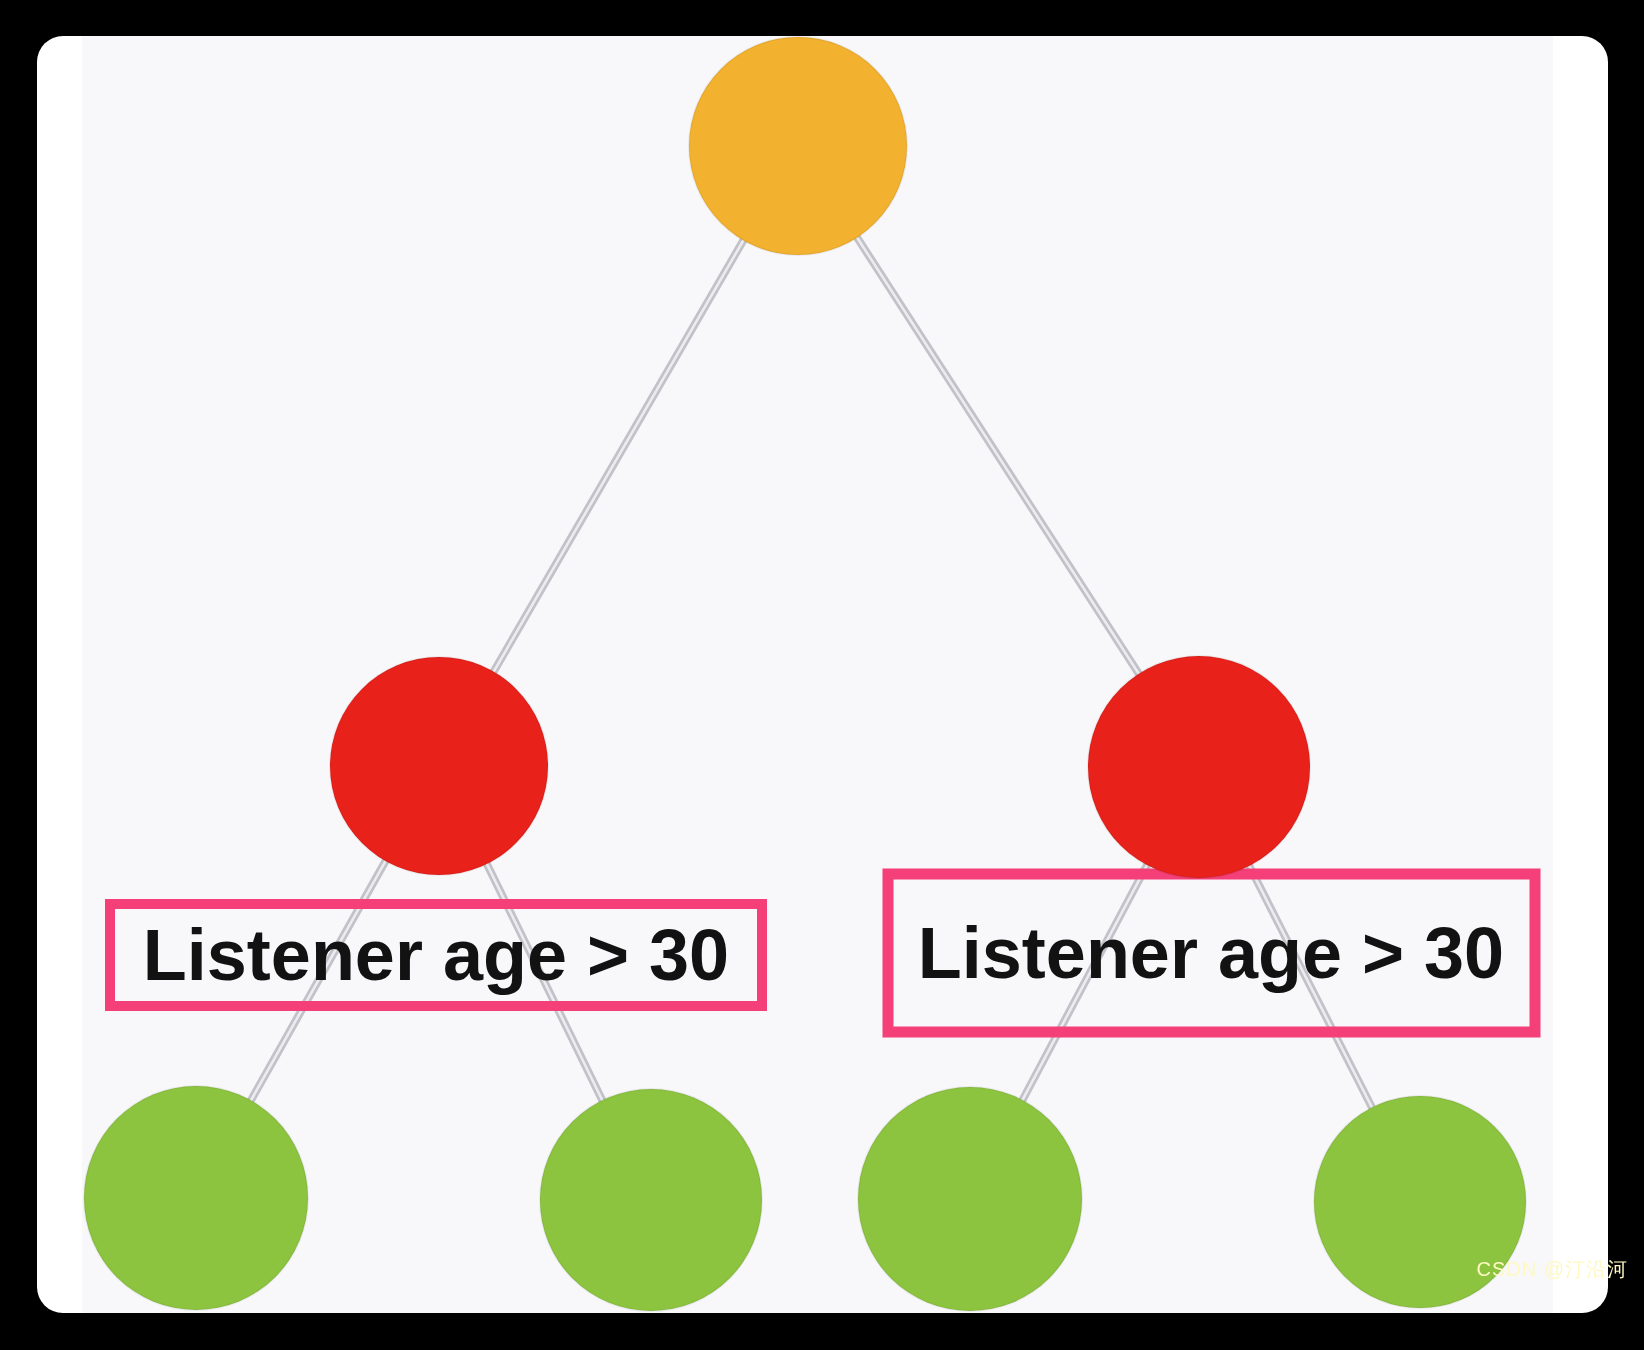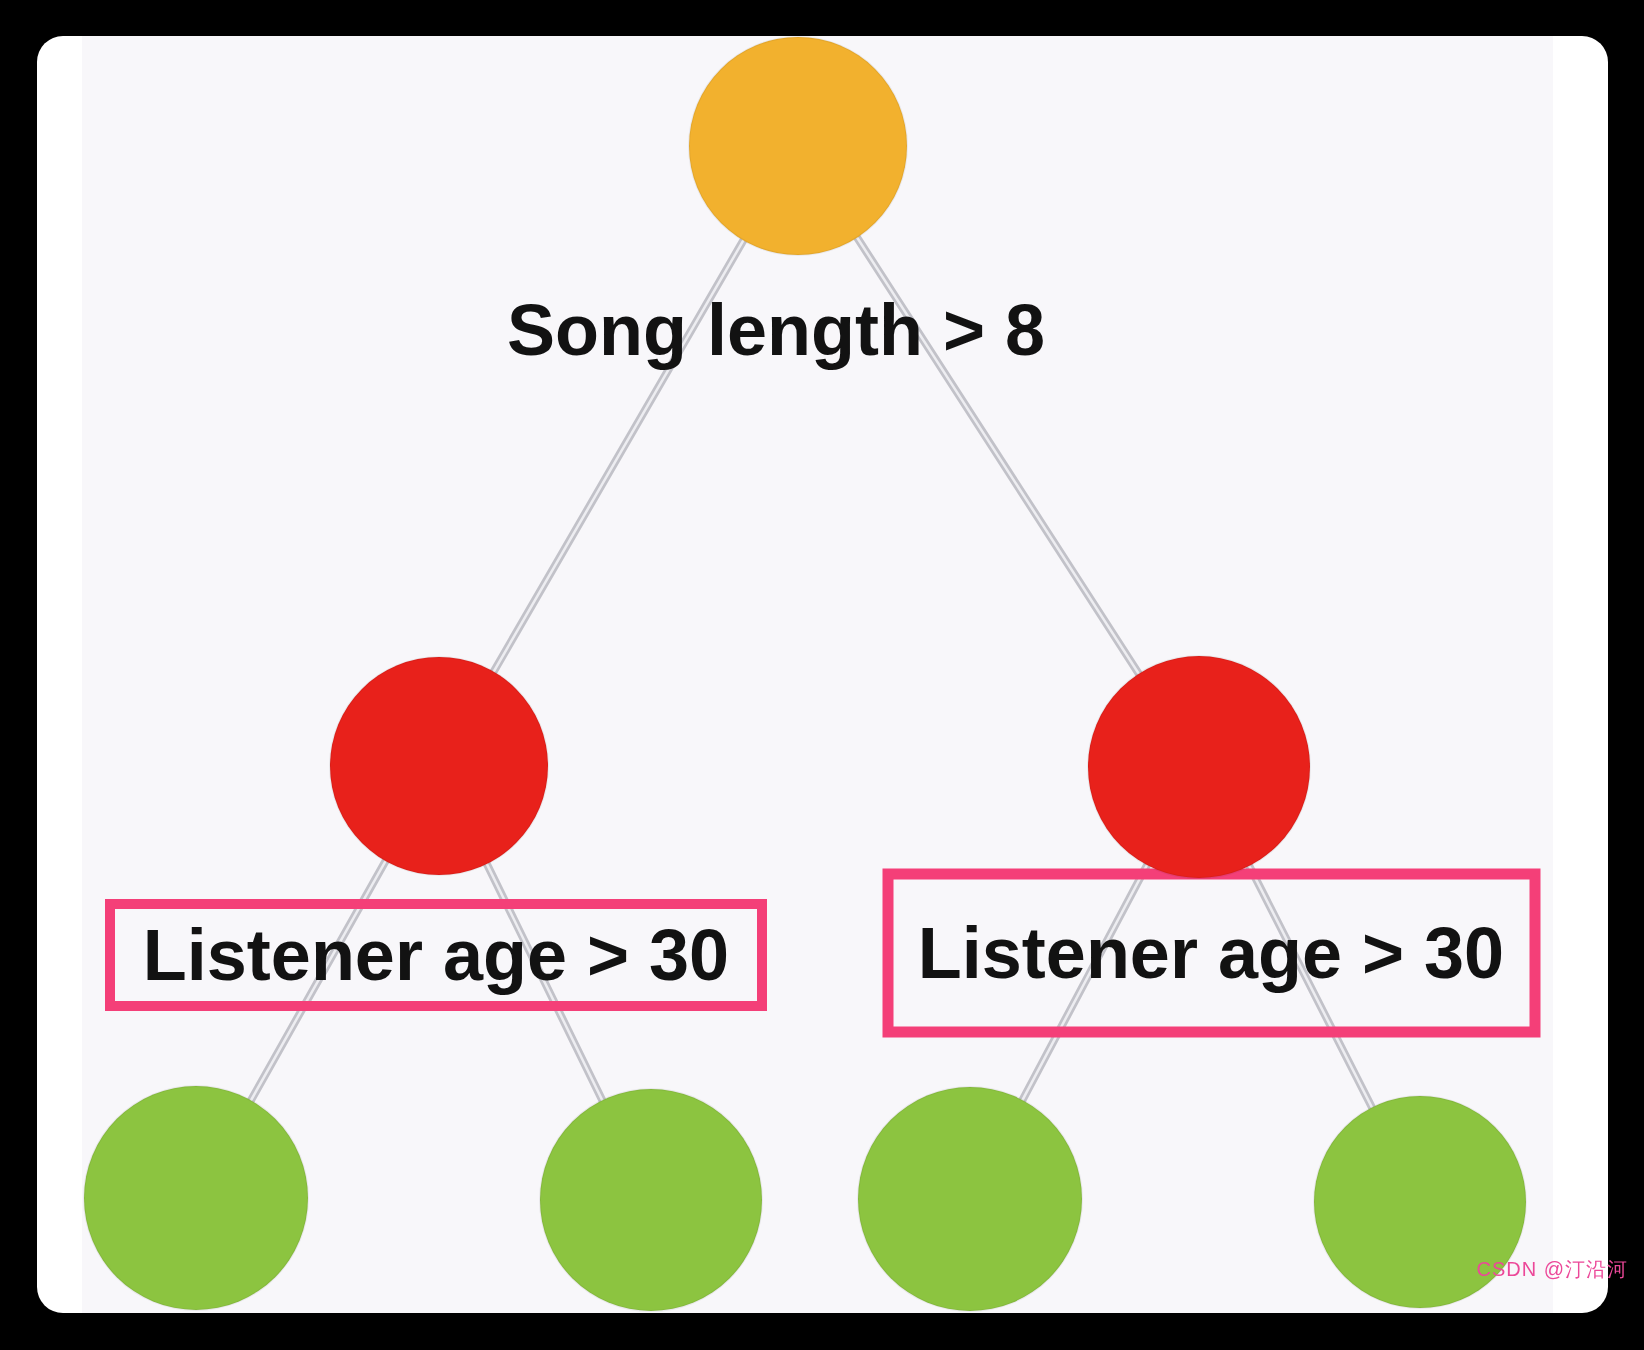--- a/index.html
+++ b/index.html
@@ -62,21 +62,21 @@
     font-weight: bold;
     font-size: 72px;
     color: #121212;
     white-space: nowrap;
   }
   .watermark {
     position: absolute;
     top: 1256px;
     right: 16px;
     font-size: 20px;
-    color: #ec4899;
+    color: #fef9c3;
     letter-spacing: 1px;
   }
 </style>
 </head>
 <body>
 
 <div class="card">
   <div class="content">
 
     <svg class="tree" viewBox="0 0 1471 1277">
@@ -106,20 +106,19 @@
 
       <circle class="node" cx="716" cy="110" r="109" fill="#F2B12E"></circle>
       <circle class="node" cx="357" cy="730" r="109" fill="#E8211B"></circle>
       <circle class="node" cx="1117" cy="731" r="111" fill="#E8211B"></circle>
       <circle class="node" cx="114" cy="1162" r="112" fill="#8CC440"></circle>
       <circle class="node" cx="569" cy="1164" r="111" fill="#8CC440"></circle>
       <circle class="node" cx="888" cy="1163" r="112" fill="#8CC440"></circle>
       <circle class="node" cx="1338" cy="1166" r="106" fill="#8CC440"></circle>
     </svg>
 
-    <div class="label" style="left:694px; top:294px;">Song length &gt; 8</div>
     <div class="label" style="left:354px; top:919px;">Listener age &gt; 30</div>
     <div class="label" style="left:1129px; top:917px;">Listener age &gt; 30</div>
 
   </div>
 </div>
 
 <div class="watermark">CSDN @汀沿河</div>
 
 </body></html>

